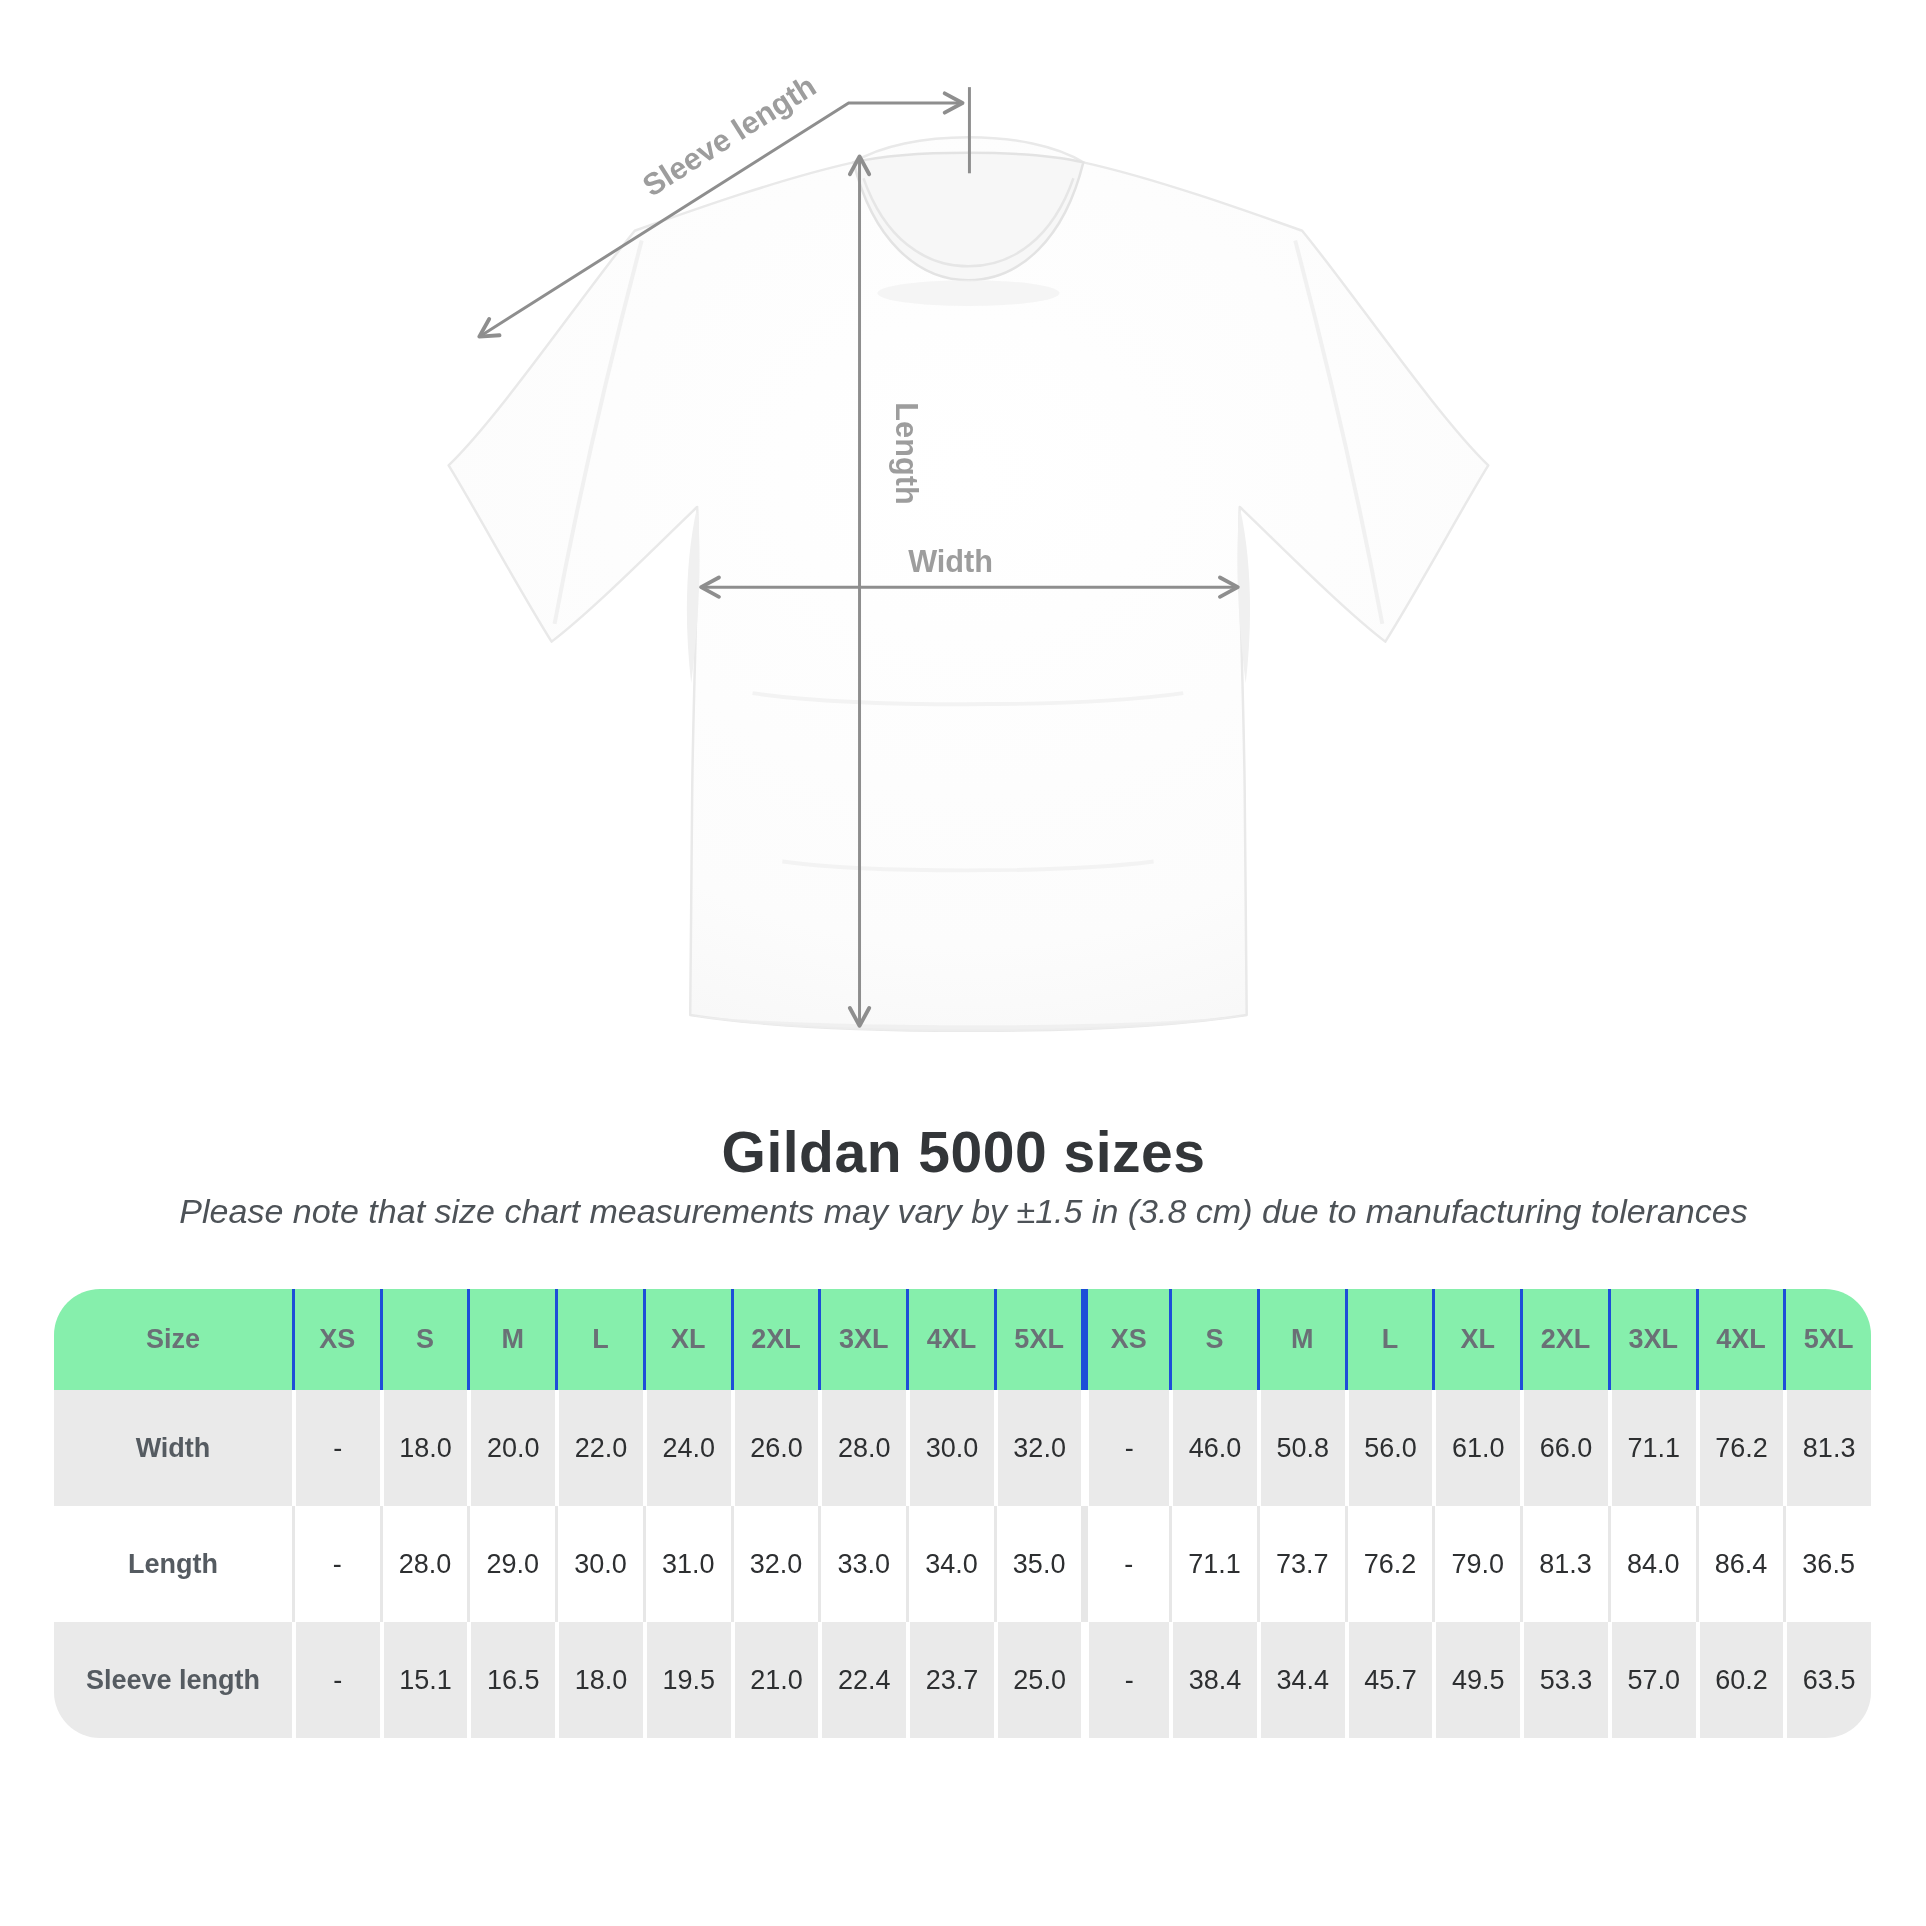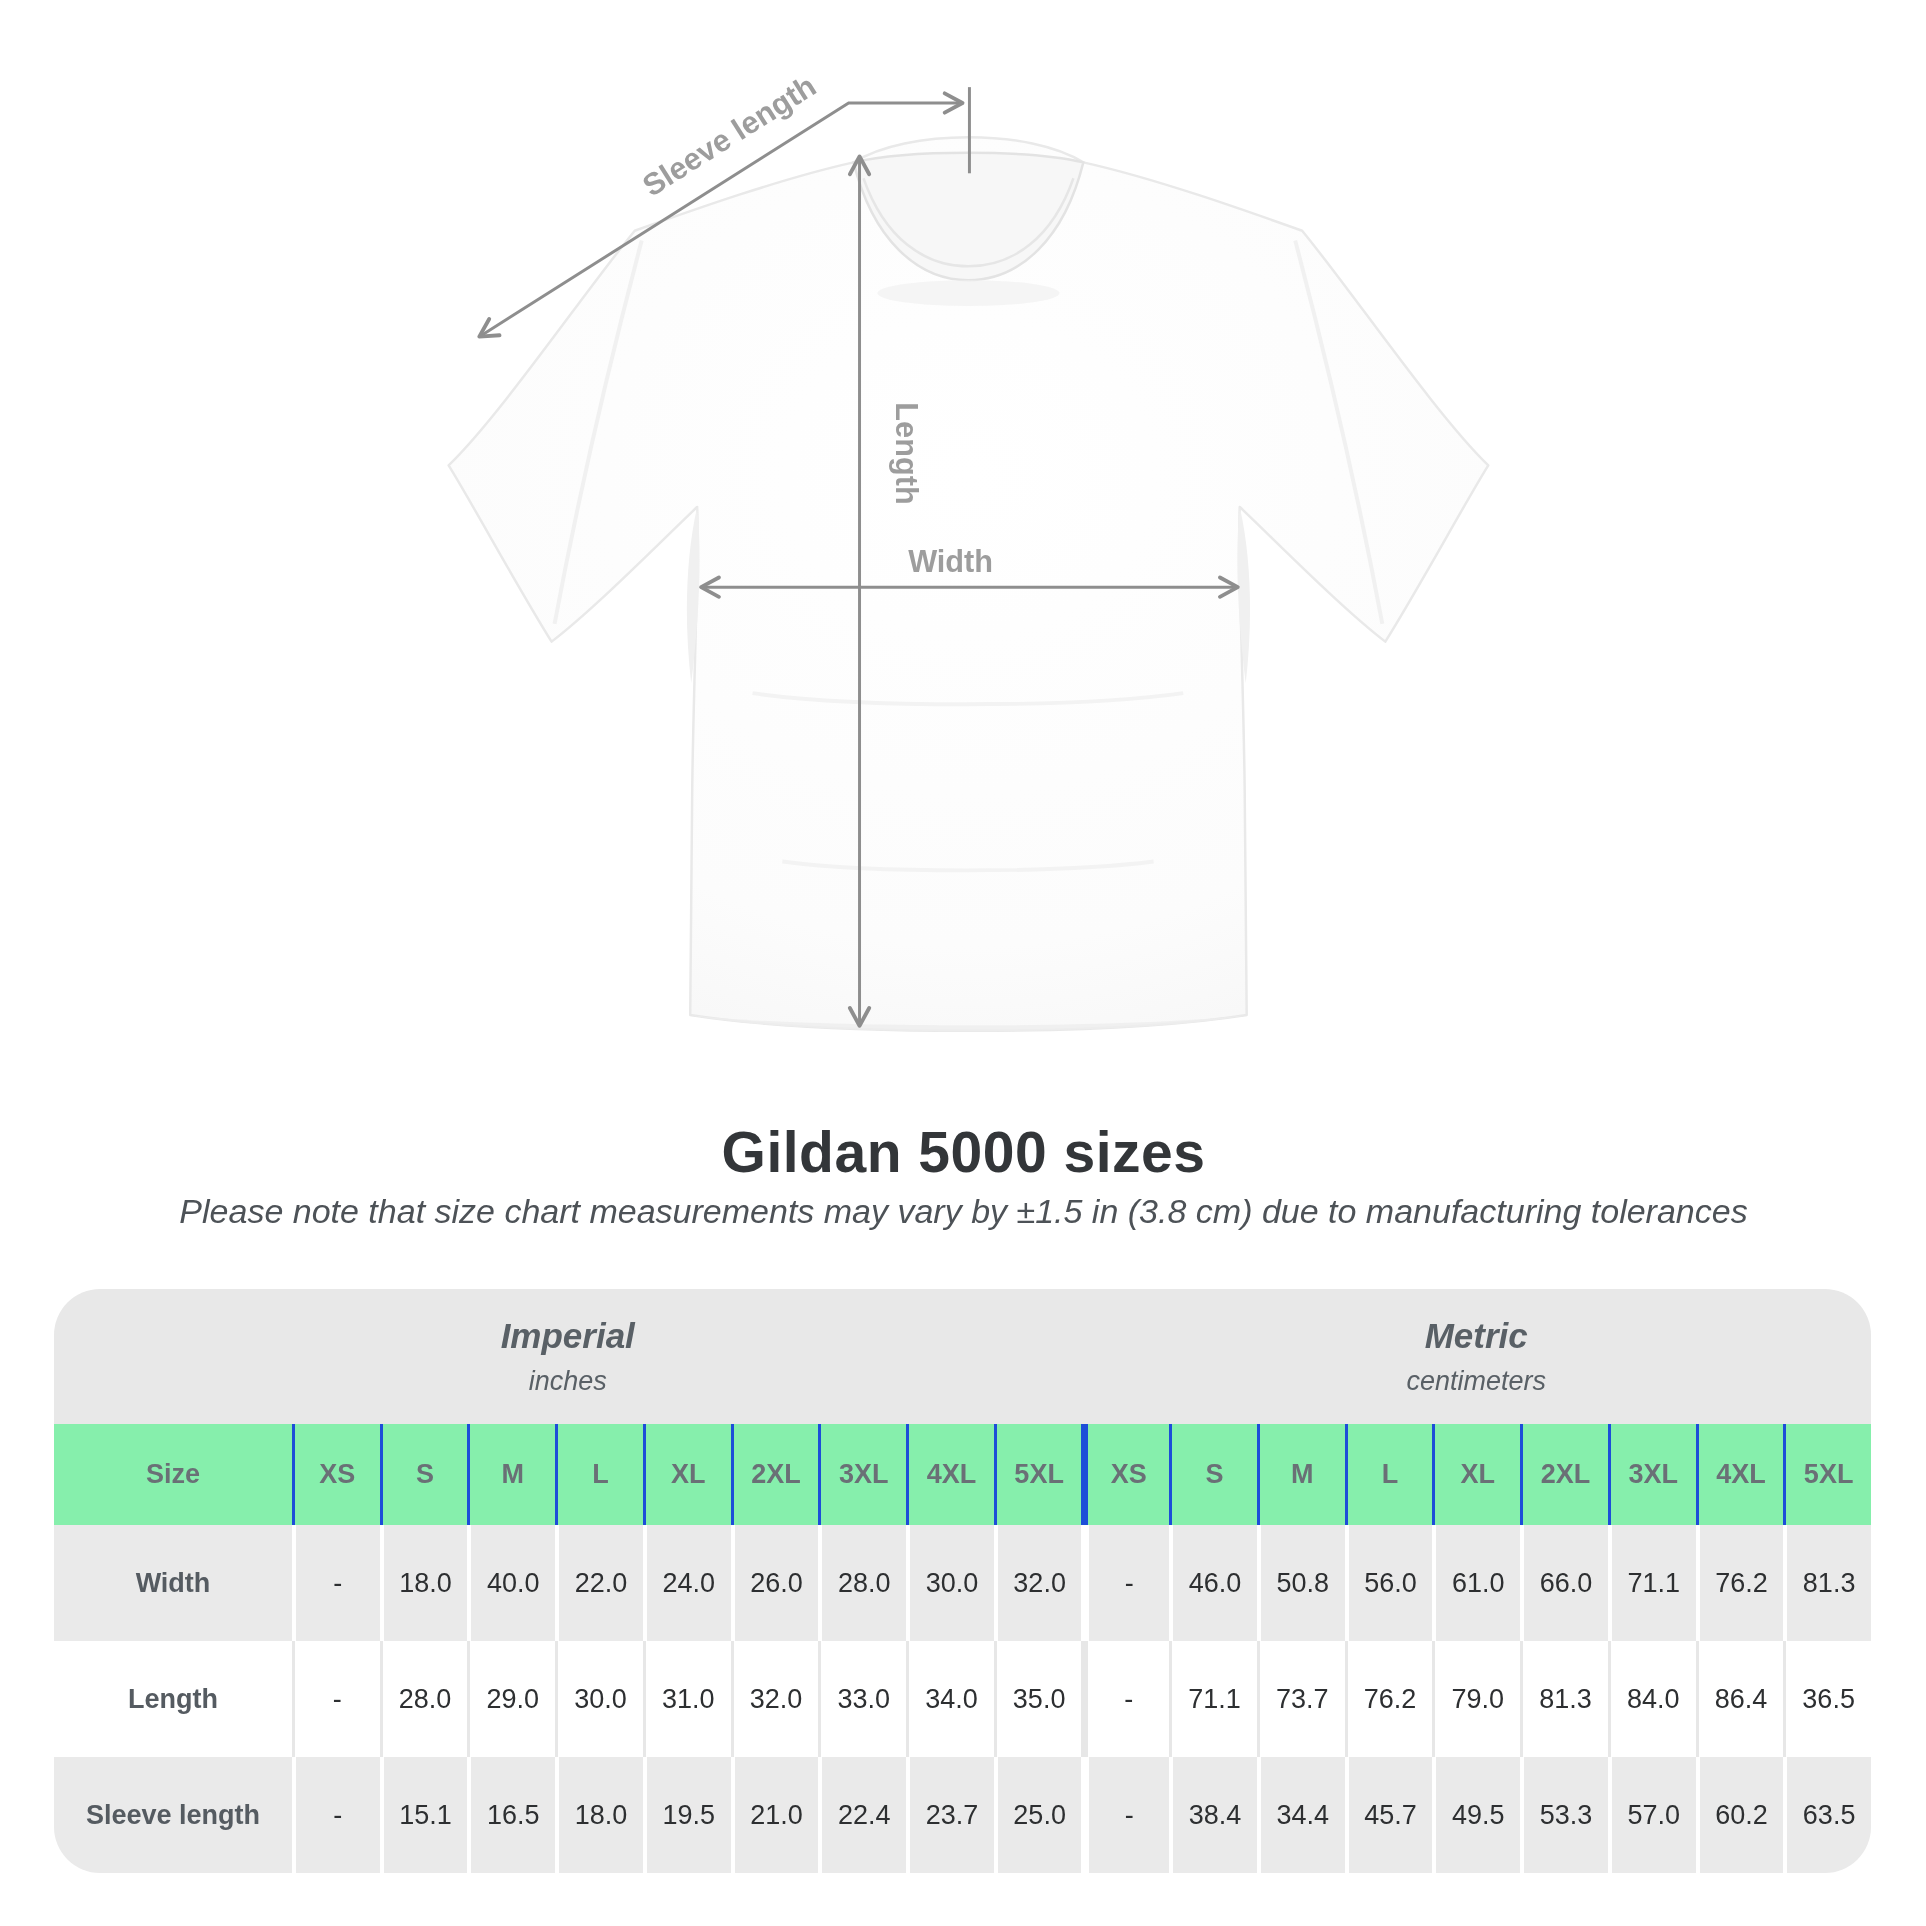--- a/index.html
+++ b/index.html
@@ -115,30 +115,20 @@
       <text transform="translate(905,458) rotate(90)" text-anchor="middle">Length</text>
       <text x="960" y="578" text-anchor="middle">Width</text>
     </g>
   </svg>
 
   <div class="chart-title">Gildan 5000 sizes</div>
   <div class="chart-subtitle">Please note that size chart measurements may vary by ±1.5 in (3.8 cm) due to manufacturing tolerances</div>
 
   <div class="size-table">
 
-    <div class="unit-band">
-      <div class="unit-group imperial">
-        <div class="unit-name">Imperial</div>
-        <div class="unit-sub">inches</div>
-      </div>
-      <div class="unit-group metric">
-        <div class="unit-name">Metric</div>
-        <div class="unit-sub">centimeters</div>
-      </div>
-    </div>
 
     <div class="trow header-row">
       <div class="cell">Size</div>
       <div class="cell">XS</div>
       <div class="cell">S</div>
       <div class="cell">M</div>
       <div class="cell">L</div>
       <div class="cell">XL</div>
       <div class="cell">2XL</div>
       <div class="cell">3XL</div>
@@ -152,21 +142,21 @@
       <div class="cell">2XL</div>
       <div class="cell">3XL</div>
       <div class="cell">4XL</div>
       <div class="cell">5XL</div>
     </div>
 
     <div class="trow data-row row-gray">
       <div class="cell row-label">Width</div>
       <div class="cell">-</div>
       <div class="cell">18.0</div>
-      <div class="cell">40.0</div>
+      <div class="cell">20.0</div>
       <div class="cell">22.0</div>
       <div class="cell">24.0</div>
       <div class="cell">26.0</div>
       <div class="cell">28.0</div>
       <div class="cell">30.0</div>
       <div class="cell">32.0</div>
       <div class="cell group-start">-</div>
       <div class="cell">46.0</div>
       <div class="cell">50.8</div>
       <div class="cell">56.0</div>

